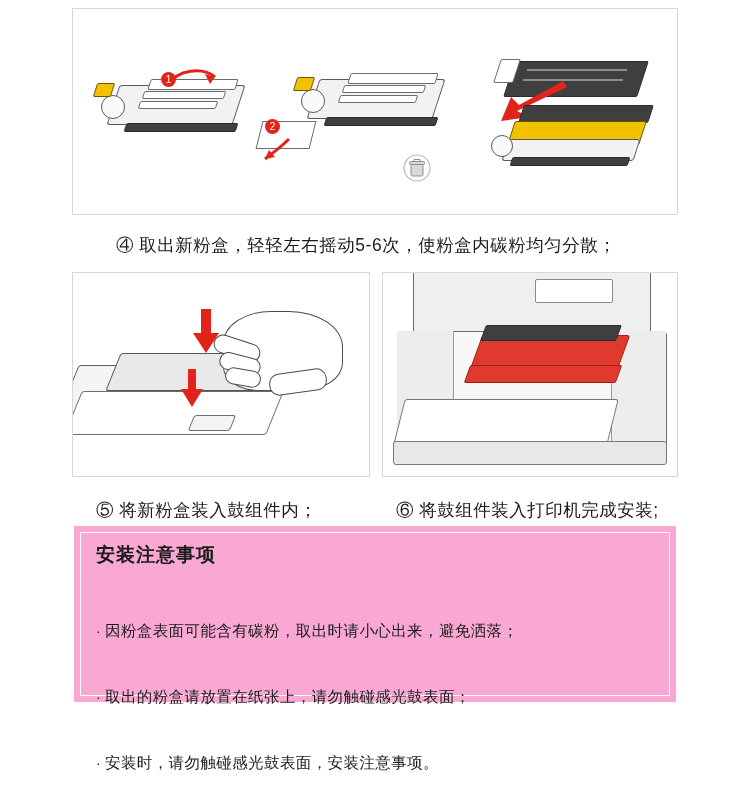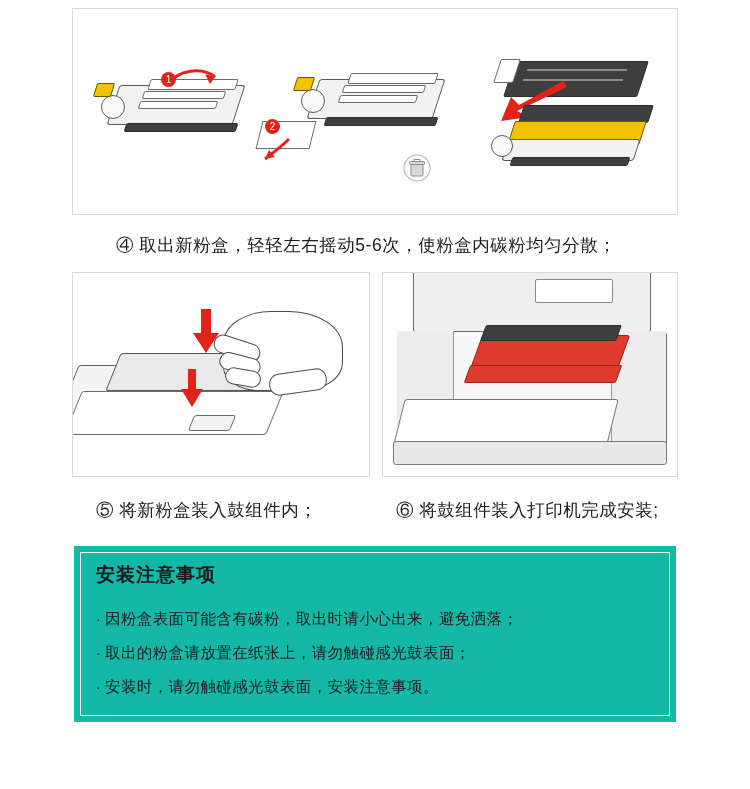--- a/index.html
+++ b/index.html
@@ -116,24 +116,24 @@
     border: 1px solid #d8d8d8;
     background: #ffffff;
     box-sizing: border-box;
     overflow: hidden;
   }
 
   
   .notice {
     position: absolute;
     left: 72px;
-    top: 544px;
+    top: 524px;
     width: 606px;
     height: 180px;
-    background: #14b8a6;
+    background: #f9a8d4;
     border: 2px solid #ffffff;
     box-sizing: border-box;
   }
   .notice-inner {
     position: absolute;
     left: 6px;
     top: 6px;
     right: 6px;
     bottom: 6px;
     border: 1.5px solid #ffffff;
@@ -152,20 +152,21 @@
     left: 22px;
     top: 56px;
     right: 16px;
   }
   .notice-item {
     font-size: 15.5px;
     color: #1b1b1b;
     line-height: 34px;
     letter-spacing: 0.4px;
     white-space: nowrap;
+    margin-top: 32px;
   }
   .notice-item .dot {
     display: inline-block;
     width: 9px;
     color: #1b1b1b;
     font-size: 14px;
   }
 
   
   .hand {

